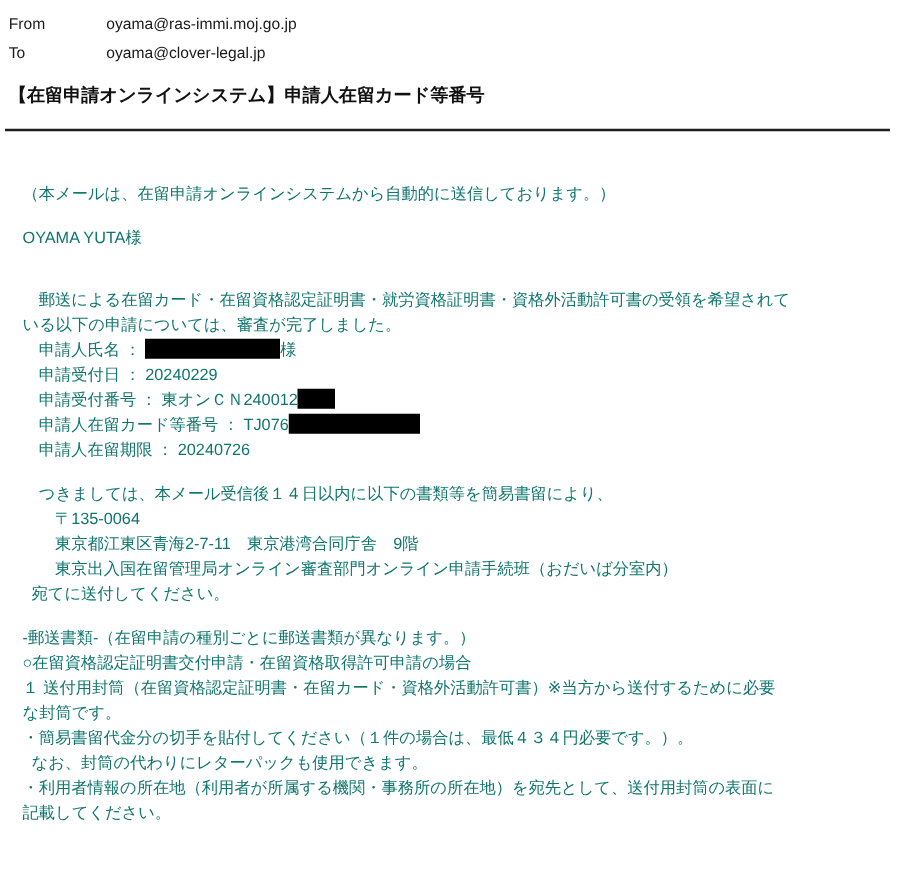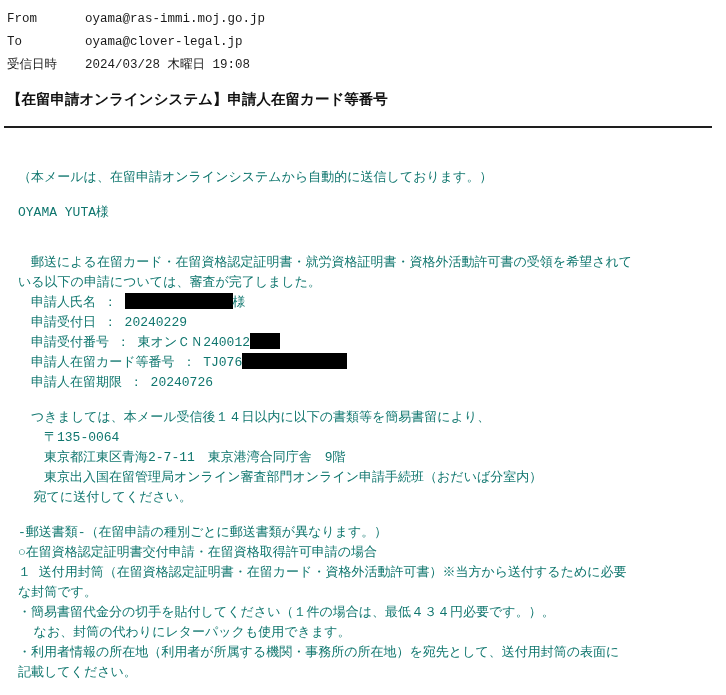--- a/index.html
+++ b/index.html
@@ -4,21 +4,21 @@
 <style>
   html, body { margin: 0; padding: 0; }
   body {
     width: 726px;
     height: 695px;
     background: #ffffff;
     font-family: "Liberation Sans", "DejaVu Sans", sans-serif;
     color: #1a1a1a;
     overflow: hidden;
   }
-  .email-view { width: 726px; height: 666px; background: #ffffff; font-family: Liberation Mono, monospace; }
+  .email-view { width: 726px; height: 666px; background: #ffffff; }
 
   .email-header { padding: 8px 10px 0 7px; }
   .hrow { display: flex; height: 22.5px; align-items: center; font-size: 12.5px; }
   .hlabel { width: 78px; flex: none; }
   .hvalue { flex: 1; }
 
   .subject-line {
     font-weight: 700;
     font-size: 14.5px;
     padding: 14px 10px 0 7px;
@@ -54,24 +54,20 @@
 
   <div class="email-header">
     <div class="hrow">
       <div class="hlabel">From</div>
       <div class="hvalue">oyama@ras-immi.moj.go.jp</div>
     </div>
     <div class="hrow">
       <div class="hlabel">To</div>
       <div class="hvalue">oyama@clover-legal.jp</div>
     </div>
-    <div class="hrow">
-      <div class="hlabel">受信日時</div>
-      <div class="hvalue">2024/03/28 木曜日 19:08</div>
-    </div>
   </div>
 
   <div class="subject-line">【在留申請オンラインシステム】申請人在留カード等番号</div>
 
   <hr class="divider">
 
   <div class="email-body" id="email-body"><div class="line">（本メールは、在留申請オンラインシステムから自動的に送信しております。）</div><div class="line blank"></div><div class="line">OYAMA YUTA様</div><div class="line blank"></div><div class="line blank"></div><div class="line">　郵送による在留カード・在留資格認定証明書・就労資格証明書・資格外活動許可書の受領を希望されて</div><div class="line">いる以下の申請については、審査が完了しました。</div><div class="line">　申請人氏名 ： <span class="redact" style="width: 108px;"></span>様</div><div class="line">　申請受付日 ： 20240229</div><div class="line">　申請受付番号 ： 東オンＣＮ240012<span class="redact" style="width: 30px;"></span></div><div class="line">　申請人在留カード等番号 ： TJ076<span class="redact" style="width: 105px;"></span></div><div class="line">　申請人在留期限 ： 20240726</div><div class="line blank"></div><div class="line">　つきましては、本メール受信後１４日以内に以下の書類等を簡易書留により、</div><div class="line">　　〒135-0064</div><div class="line">　　東京都江東区青海2-7-11　東京港湾合同庁舎　9階</div><div class="line">　　東京出入国在留管理局オンライン審査部門オンライン申請手続班（おだいば分室内）</div><div class="line">  宛てに送付してください。</div><div class="line blank"></div><div class="line">-郵送書類-（在留申請の種別ごとに郵送書類が異なります。）</div><div class="line">○在留資格認定証明書交付申請・在留資格取得許可申請の場合</div><div class="line">１ 送付用封筒（在留資格認定証明書・在留カード・資格外活動許可書）※当方から送付するために必要</div><div class="line">な封筒です。</div><div class="line">・簡易書留代金分の切手を貼付してください（１件の場合は、最低４３４円必要です。）。</div><div class="line">  なお、封筒の代わりにレターパックも使用できます。</div><div class="line">・利用者情報の所在地（利用者が所属する機関・事務所の所在地）を宛先として、送付用封筒の表面に</div><div class="line">記載してください。</div></div>
 
 </div>
 

